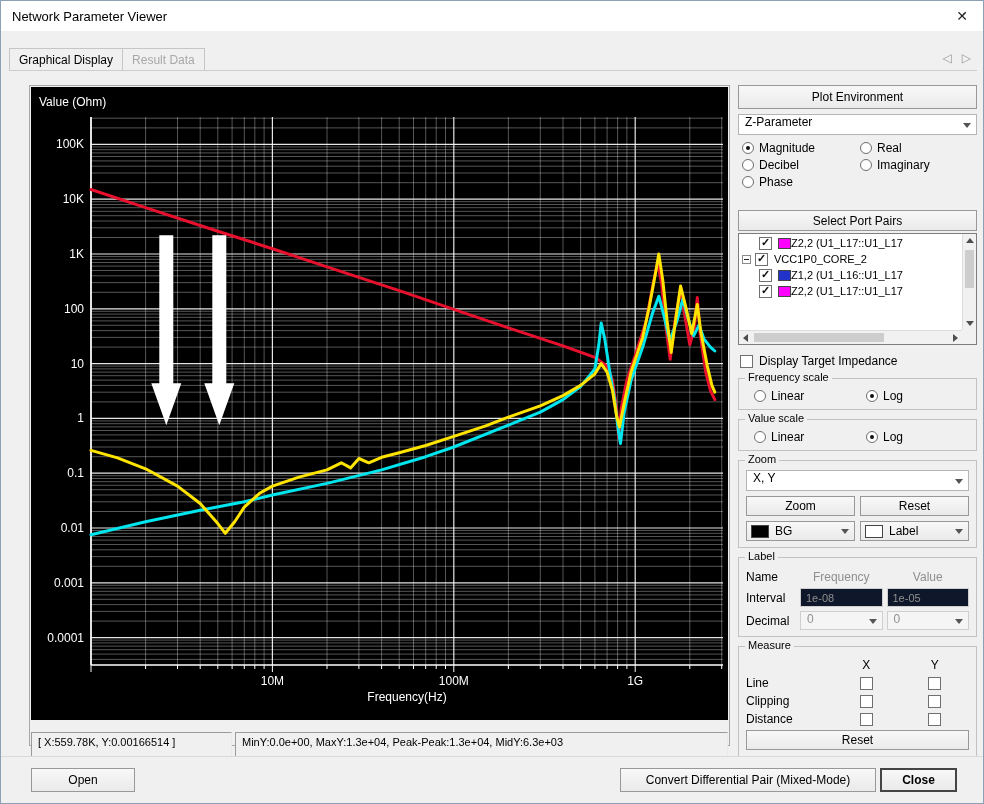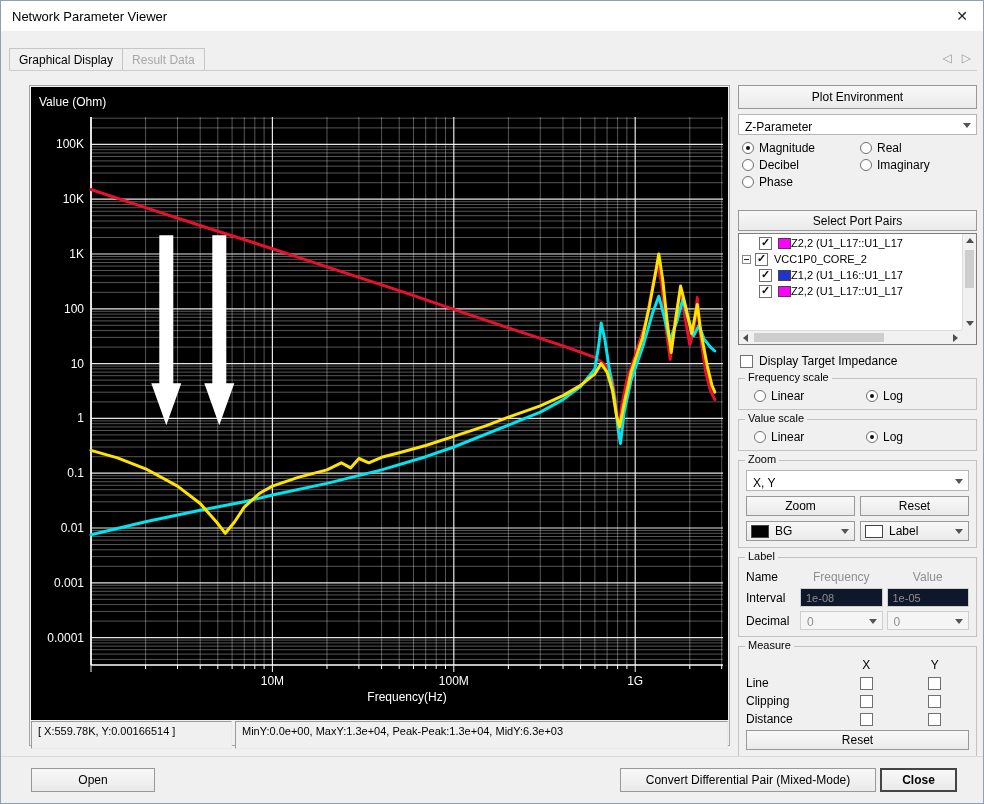--- a/index.html
+++ b/index.html
@@ -9,30 +9,30 @@
   .close-x{font-size:14px;color:#222;padding:0 4px;line-height:1}
   .tabs{position:absolute;left:8px;top:45px;width:968px;height:25px;display:flex;align-items:flex-end;border-bottom:1px solid #cdcdcd}
   .tab{font-size:12px;padding:4px 9px 3px;border:1px solid #c6c6c6;border-bottom:none;background:#f0f0f0}
   .tab.active{color:#000}
   .tab.inactive{color:#a8a8a8;border-left:none}
   .tabnav{margin-left:auto;color:#9a9a9a;font-size:12px;display:flex;gap:10px;padding:0 6px 5px 0}
   .plot-wrap{position:absolute;left:28px;top:84px;width:701px;height:661px;border:1px solid #a7a7a7;background:#f0f0f0;padding:1px}
   .plot-area{width:697px;height:633px;background:#000}
   #plot-svg{display:block;width:697px;height:633px}
   svg text{font-family:"Liberation Sans",sans-serif}
-  .status-row{display:flex;height:28px;margin-top:1px;gap:3px}
+  .status-row{display:flex;height:28px;margin-top:12px;gap:3px}
   .status-cell{border:1px solid;border-color:#9b9b9b #e9e9e9 #e9e9e9 #9b9b9b;background:#f0f0f0;font-size:11px;padding:3px 6px;white-space:nowrap;overflow:hidden}
   .status-cell.cursor{width:201px}
   .status-cell.stats{flex:1}
   .side{position:absolute;left:737px;top:84px;width:239px;display:flex;flex-direction:column}
   .btn{background:linear-gradient(#f8f8f8,#eaeaea);border:1px solid #989898;font-size:12px;display:flex;align-items:center;justify-content:center;cursor:default;user-select:none}
   .btn.full{height:24px}
   .btn.h21{height:21px;margin-top:18px}
   .btn.small{height:20px}
-  .combo{position:relative;height:21px;border:1px solid #b5b5b5;background:#fff;font-size:12px;display:flex;align-items:flex-end;padding:0 18px 0 6px;margin-top:5px;white-space:nowrap}
+  .combo{position:relative;height:21px;border:1px solid #b5b5b5;background:#fff;font-size:12px;display:flex;align-items:flex-start;padding:0 18px 0 6px;margin-top:5px;white-space:nowrap}
   .caret{position:absolute;right:5px;top:50%;margin-top:-2px;width:0;height:0;border-left:4px solid transparent;border-right:4px solid transparent;border-top:5px solid #555}
   .radios{display:grid;grid-template-columns:118px 1fr;margin:5px 0 3px 4px;row-gap:2px}
   .ritem{display:flex;align-items:center;gap:5px;height:15px;font-size:12px;white-space:nowrap}
   .radio{width:12px;height:12px;border:1px solid #6e6e6e;border-radius:50%;background:#fff;position:relative;flex:0 0 auto}
   .radio.on::after{content:"";position:absolute;left:3px;top:3px;width:4px;height:4px;border-radius:50%;background:#111}
   .listbox{position:relative;height:112px;border:1px solid #7d7d7d;background:#fff;margin-top:2px;overflow:hidden}
   .plrows{position:absolute;left:0;top:1px;right:14px;bottom:14px;overflow:hidden}
   .plrow{display:flex;align-items:center;gap:4px;height:16px;font-size:11px;white-space:nowrap}
   .cb{width:13px;height:13px;border:1px solid #707070;background:#fff;position:relative;flex:0 0 auto}
   .cb.on::after{content:"\2713";position:absolute;left:1px;top:-2px;font-size:11px;font-weight:bold;color:#111}
@@ -60,21 +60,21 @@
   .colorbtn .swatch{width:18px;height:13px}
   .lblgrid{display:grid;grid-template-columns:50px 1fr 1fr;gap:4px;align-items:center;margin-top:3px}
   .fieldro{height:19px;border:1px solid #cfcfcf;background:#0f172a;color:#8f8f8f;font-size:11px;padding:0 5px;font-family:inherit;width:100%}
   .combo.mini{height:19px;margin:0;color:#8f8f8f;background:#f5f5f5;border-color:#cfcfcf}
   .hdr{color:#8f8f8f;font-size:12px;text-align:center}
   .lbl{font-size:12px}
   .mgrid{display:grid;grid-template-columns:86px 1fr 1fr;align-items:center;row-gap:4px;margin-top:2px}
   .mgrid .ctr{justify-self:center}
   .mt4{margin-top:4px}
   .bottom{position:absolute;left:0;bottom:0;width:100%;height:47px;background:#f0f0f0;border-top:1px solid #dadada}
-  .btn.open{position:absolute;left:30px;top:11px;width:124px;height:24px}
+  .btn.open{position:absolute;left:30px;top:11px;width:104px;height:24px}
   .btn.convert{position:absolute;left:619px;top:11px;width:256px;height:24px}
   .btn.closeb{position:absolute;left:879px;top:11px;width:77px;height:24px;font-weight:bold;border:2px solid #454545}
 </style>
 </head>
 <body>
 
 <div class="window">
 
   <div class="titlebar">
     <span>Network Parameter Viewer</span>

